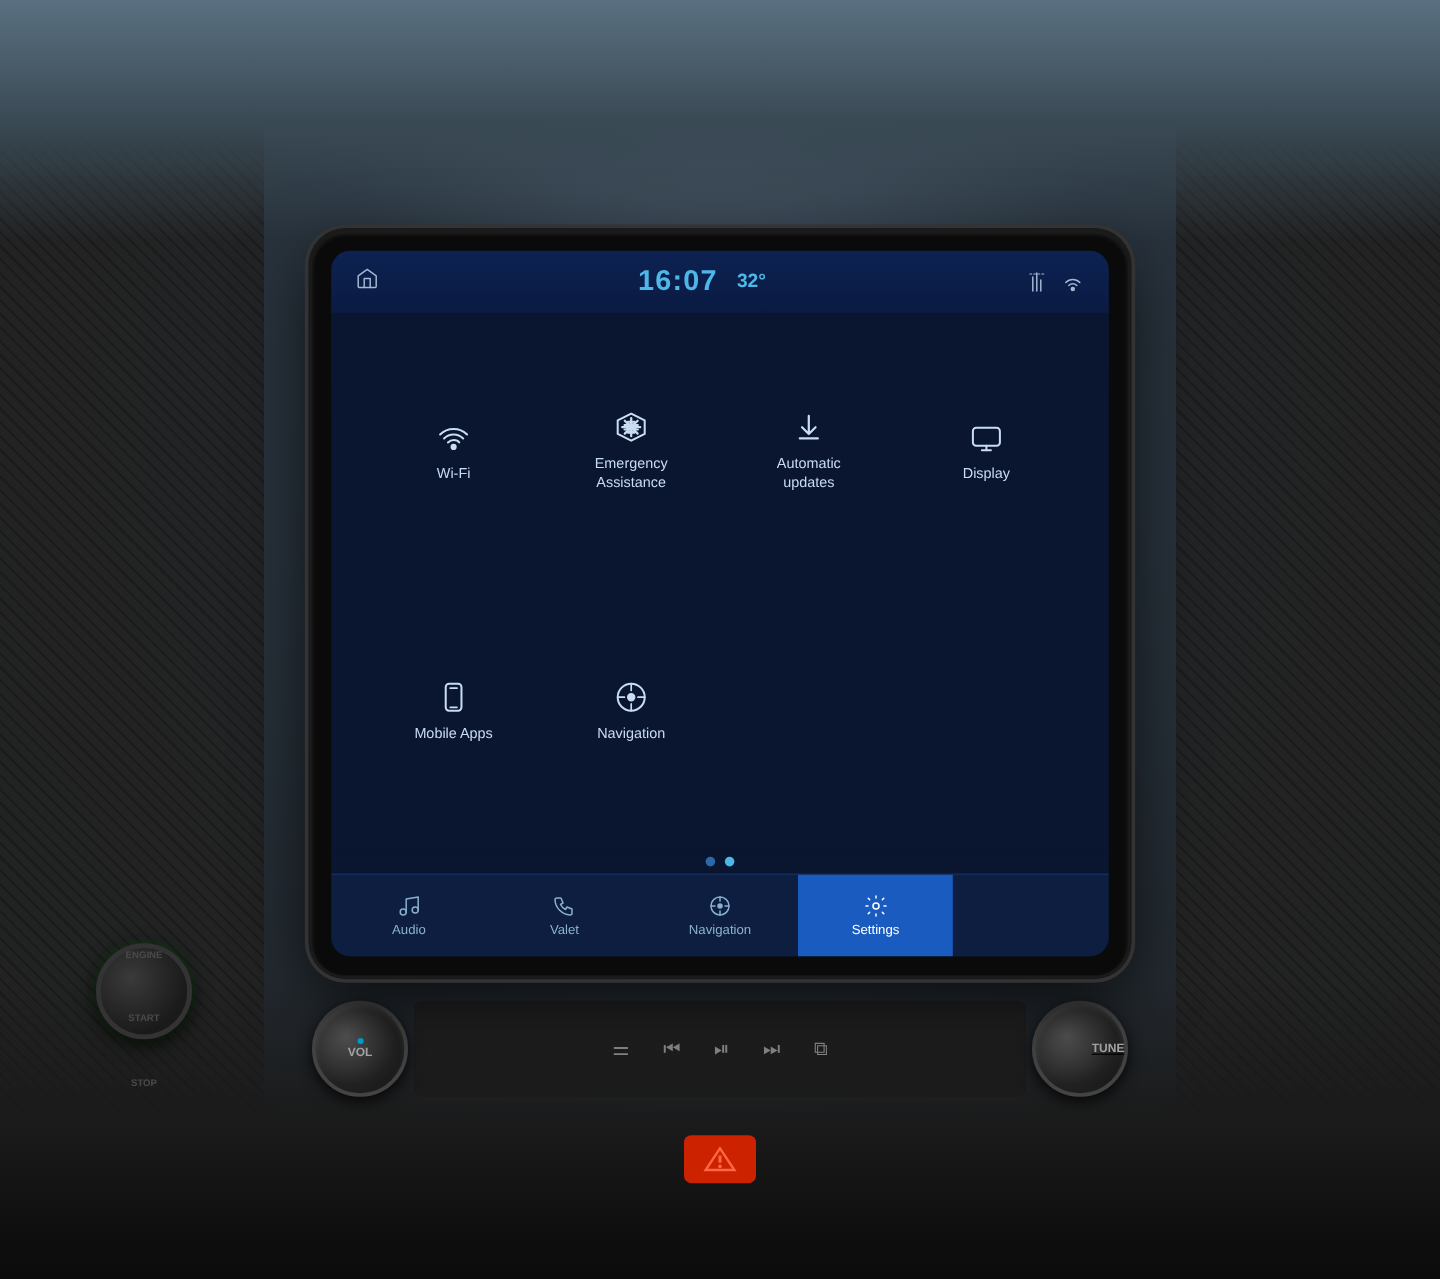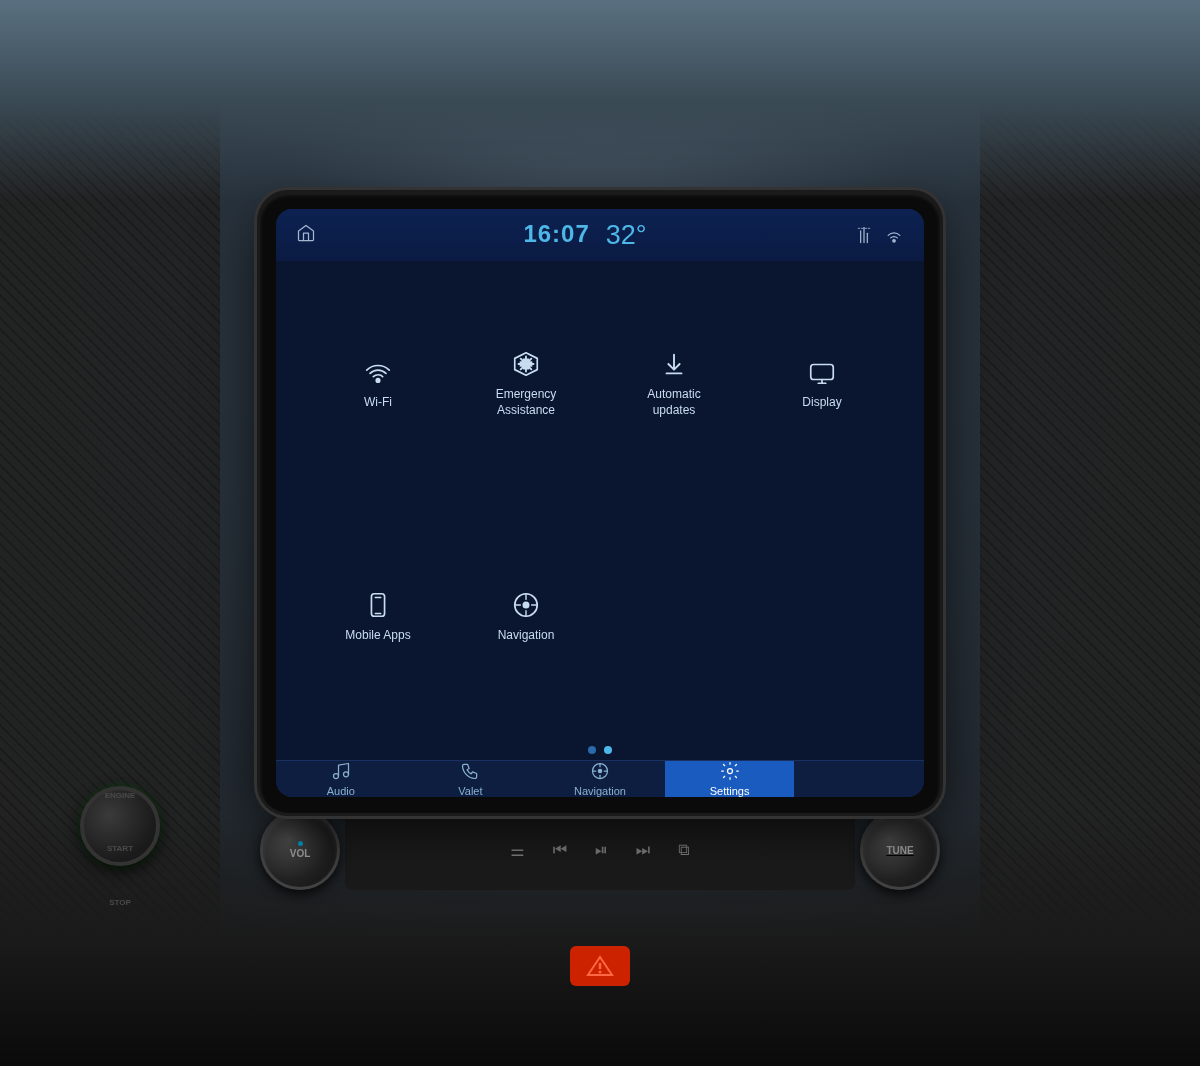--- a/index.html
+++ b/index.html
@@ -102,34 +102,35 @@
     }
 
     .home-icon {
       color: #a0b8d0;
       font-size: 20px;
     }
 
     .header-center {
       display: flex;
       flex-direction: row;
+      align-items: center;
       gap: 16px;
     }
 
     .time-display {
       color: #4db8e8;
       font-size: 24px;
       font-weight: bold;
       letter-spacing: 1px;
     }
 
     .temp-display {
       color: #4db8e8;
-      font-size: 27px;
-      font-weight: normal;
+      font-size: 16px;
+      font-weight: bold;
     }
 
     .header-right {
       display: flex;
       align-items: center;
       gap: 10px;
       color: #a0b8d0;
       font-size: 16px;
     }
 
@@ -193,21 +194,21 @@
       grid-template-columns: repeat(5, 1fr);
       background: #0d1e40;
       border-top: 1px solid #1a3060;
     }
 
     .nav-item {
       display: flex;
       flex-direction: column;
       align-items: center;
       justify-content: center;
-      padding: 0 4px;
+      padding: 16px 4px;
       cursor: pointer;
       gap: 4px;
       transition: background 0.2s;
     }
 
     .nav-item.active {
       background: #1a5bbf;
     }
 
     .nav-label {
@@ -216,21 +217,21 @@
       font-weight: 500;
     }
 
     .nav-item.active .nav-label {
       color: #ffffff;
     }
 
     
     .controls-area {
       position: absolute;
-      bottom: 176px;
+      bottom: 152px;
       left: 50%;
       transform: translateX(-50%);
       width: 680px;
       display: flex;
       align-items: center;
       justify-content: center;
       gap: 5px;
       z-index: 5;
     }
 
@@ -251,21 +252,21 @@
 
     .tune-knob {
       width: 80px;
       height: 80px;
       border-radius: 50%;
       background: radial-gradient(circle at 35% 35%, #555, #222 60%, #111);
       border: 3px solid #444;
       box-shadow: 0 4px 12px rgba(0,0,0,0.8), inset 0 2px 4px rgba(255,255,255,0.1);
       display: flex;
       align-items: center;
-      justify-content: center;
+      justify-content: flex-end;
       cursor: pointer;
       text-decoration: underline;
     }
 
     .knob-label {
       color: #aaa;
       font-size: 10px;
       font-weight: bold;
     }
 

